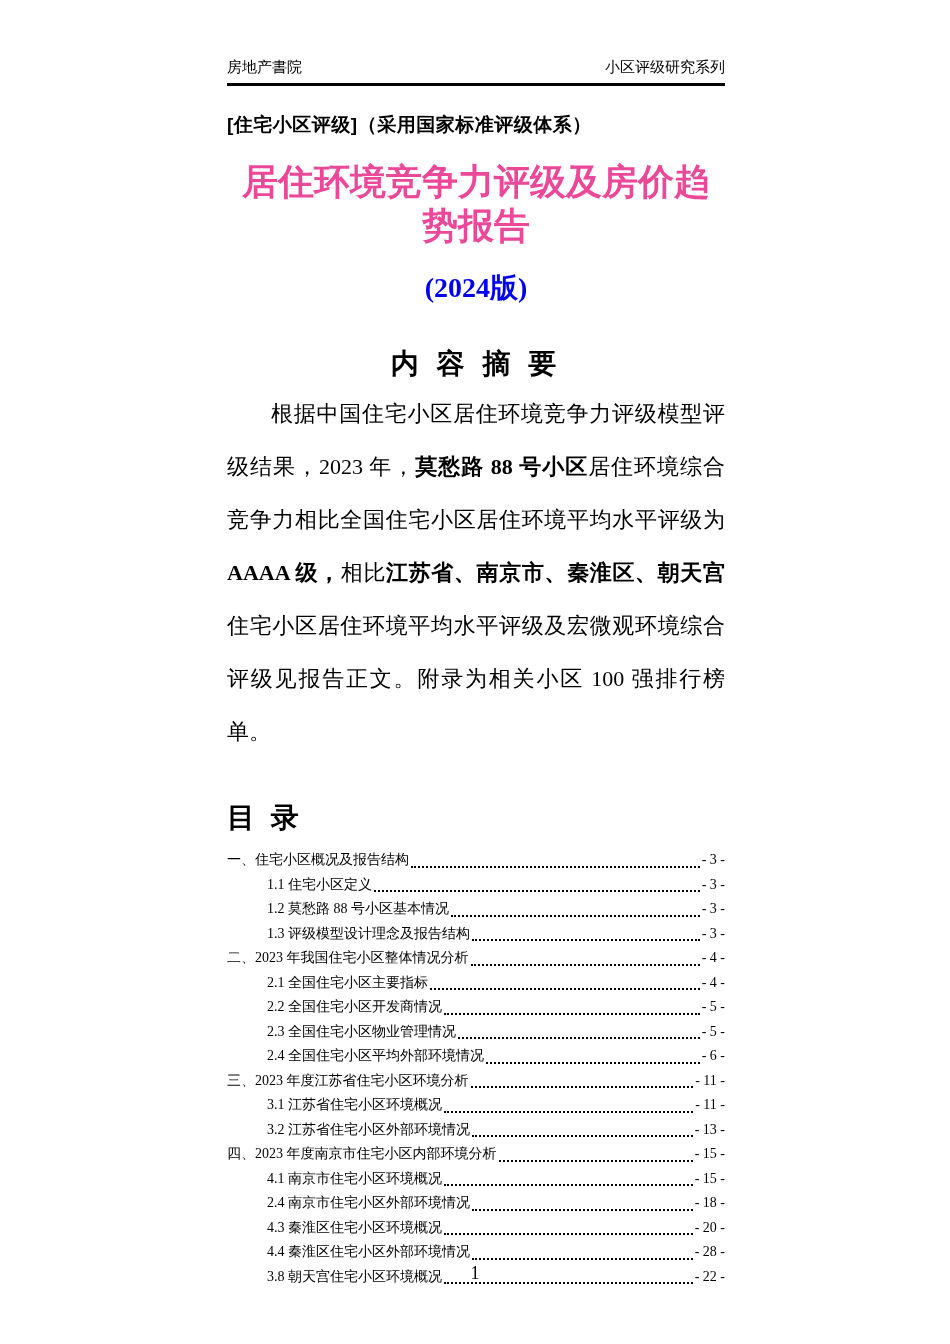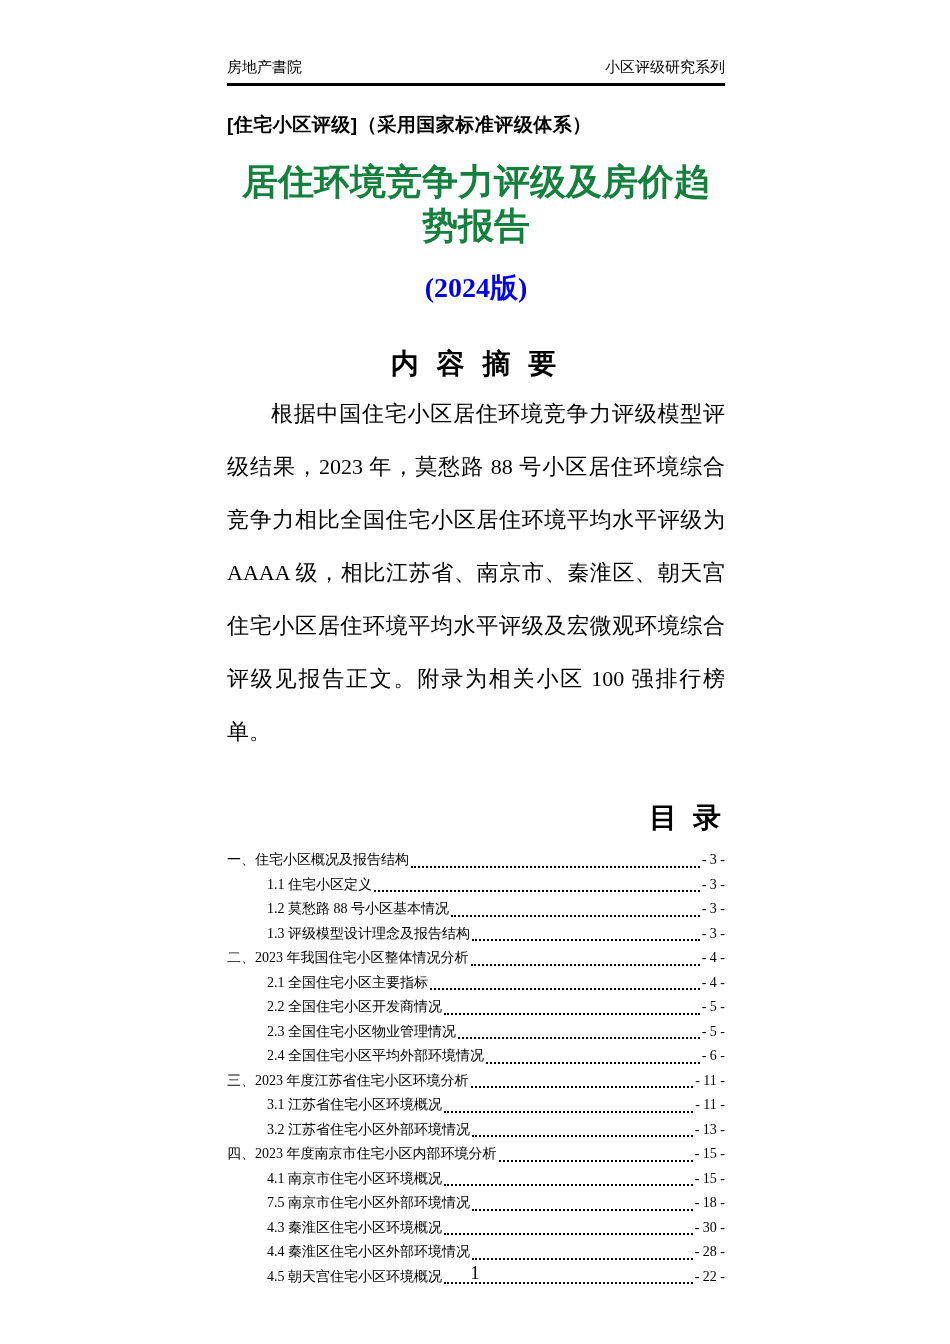--- a/index.html
+++ b/index.html
@@ -65,25 +65,25 @@
     letter-spacing: 5px;
     line-height: 36px;
   }
   .summary-paragraph {
     margin-top: 5px;
     font-size: 22px;
     line-height: 53px;
     text-align: justify;
     text-indent: 44px;
   }
-  .summary-paragraph .seg-bold { font-weight: normal; }
+  .summary-paragraph .seg-bold { font-weight: bold; }
   
   .toc-heading {
     margin-top: 42px;
-    text-align: right;
+    text-align: left;
     font-family: "Liberation Sans", "DejaVu Sans", sans-serif;
     font-weight: bold;
     font-size: 28px;
     letter-spacing: 4px;
     line-height: 36px;
   }
   .toc-list { margin-top: 12px; font-size: 14px; }
   .toc-row {
     display: flex;
     align-items: flex-end;
@@ -116,21 +116,21 @@
 
 <div class="page">
 
   <div class="header-row">
     <span>房地产書院</span>
     <span>小区评级研究系列</span>
   </div>
 
   <div class="subheader">[住宅小区评级]（采用国家标准评级体系）</div>
 
-  <div class="title-line2" style="color: #15803d;">居住环境竞争力评级及房价趋势报告</div>
+  <div class="title-line2" style="color: #ec4899;">居住环境竞争力评级及房价趋势报告</div>
   <div class="title-edition" style="color: rgb(0, 0, 238);">(2024版)</div>
 
   <div class="summary-heading">内 容 摘 要</div>
   <div class="summary-paragraph"><span class="seg">根据中国住宅小区居住环境竞争力评级模型评级结果，2023 年，</span><span class="seg-bold">莫愁路 88 号小区</span><span class="seg">居住环境综合竞争力相比全国住宅小区居住环境平均水平评级为 </span><span class="seg-bold">AAAA 级，</span><span class="seg">相比</span><span class="seg-bold">江苏省、南京市、秦淮区、朝天宫</span><span class="seg">住宅小区居住环境平均水平评级及宏微观环境综合评级见报告正文。附录为相关小区 100 强排行榜单。</span></div>
 
   <div class="toc-heading">目  录</div>
   <div class="toc-list">
       <div class="toc-row">
         <span class="toc-label">一、住宅小区概况及报告结构</span>
         <span class="toc-dots"></span>
@@ -195,36 +195,36 @@
         <span class="toc-label">四、2023 年度南京市住宅小区内部环境分析</span>
         <span class="toc-dots"></span>
         <span class="toc-page">- 15 -</span>
       </div>
       <div class="toc-row lvl2">
         <span class="toc-label">4.1 南京市住宅小区环境概况</span>
         <span class="toc-dots"></span>
         <span class="toc-page">- 15 -</span>
       </div>
       <div class="toc-row lvl2">
-        <span class="toc-label">7.5 南京市住宅小区外部环境情况</span>
+        <span class="toc-label">2.4 南京市住宅小区外部环境情况</span>
         <span class="toc-dots"></span>
         <span class="toc-page">- 18 -</span>
       </div>
       <div class="toc-row lvl2">
         <span class="toc-label">4.3 秦淮区住宅小区环境概况</span>
         <span class="toc-dots"></span>
-        <span class="toc-page">- 30 -</span>
+        <span class="toc-page">- 20 -</span>
       </div>
       <div class="toc-row lvl2">
         <span class="toc-label">4.4 秦淮区住宅小区外部环境情况</span>
         <span class="toc-dots"></span>
         <span class="toc-page">- 28 -</span>
       </div>
       <div class="toc-row lvl2">
-        <span class="toc-label">4.5 朝天宫住宅小区环境概况</span>
+        <span class="toc-label">3.8 朝天宫住宅小区环境概况</span>
         <span class="toc-dots"></span>
         <span class="toc-page">- 22 -</span>
       </div>
     </div>
 
   <div class="footer-page">1</div>
 
 </div>
 
 </body></html>

